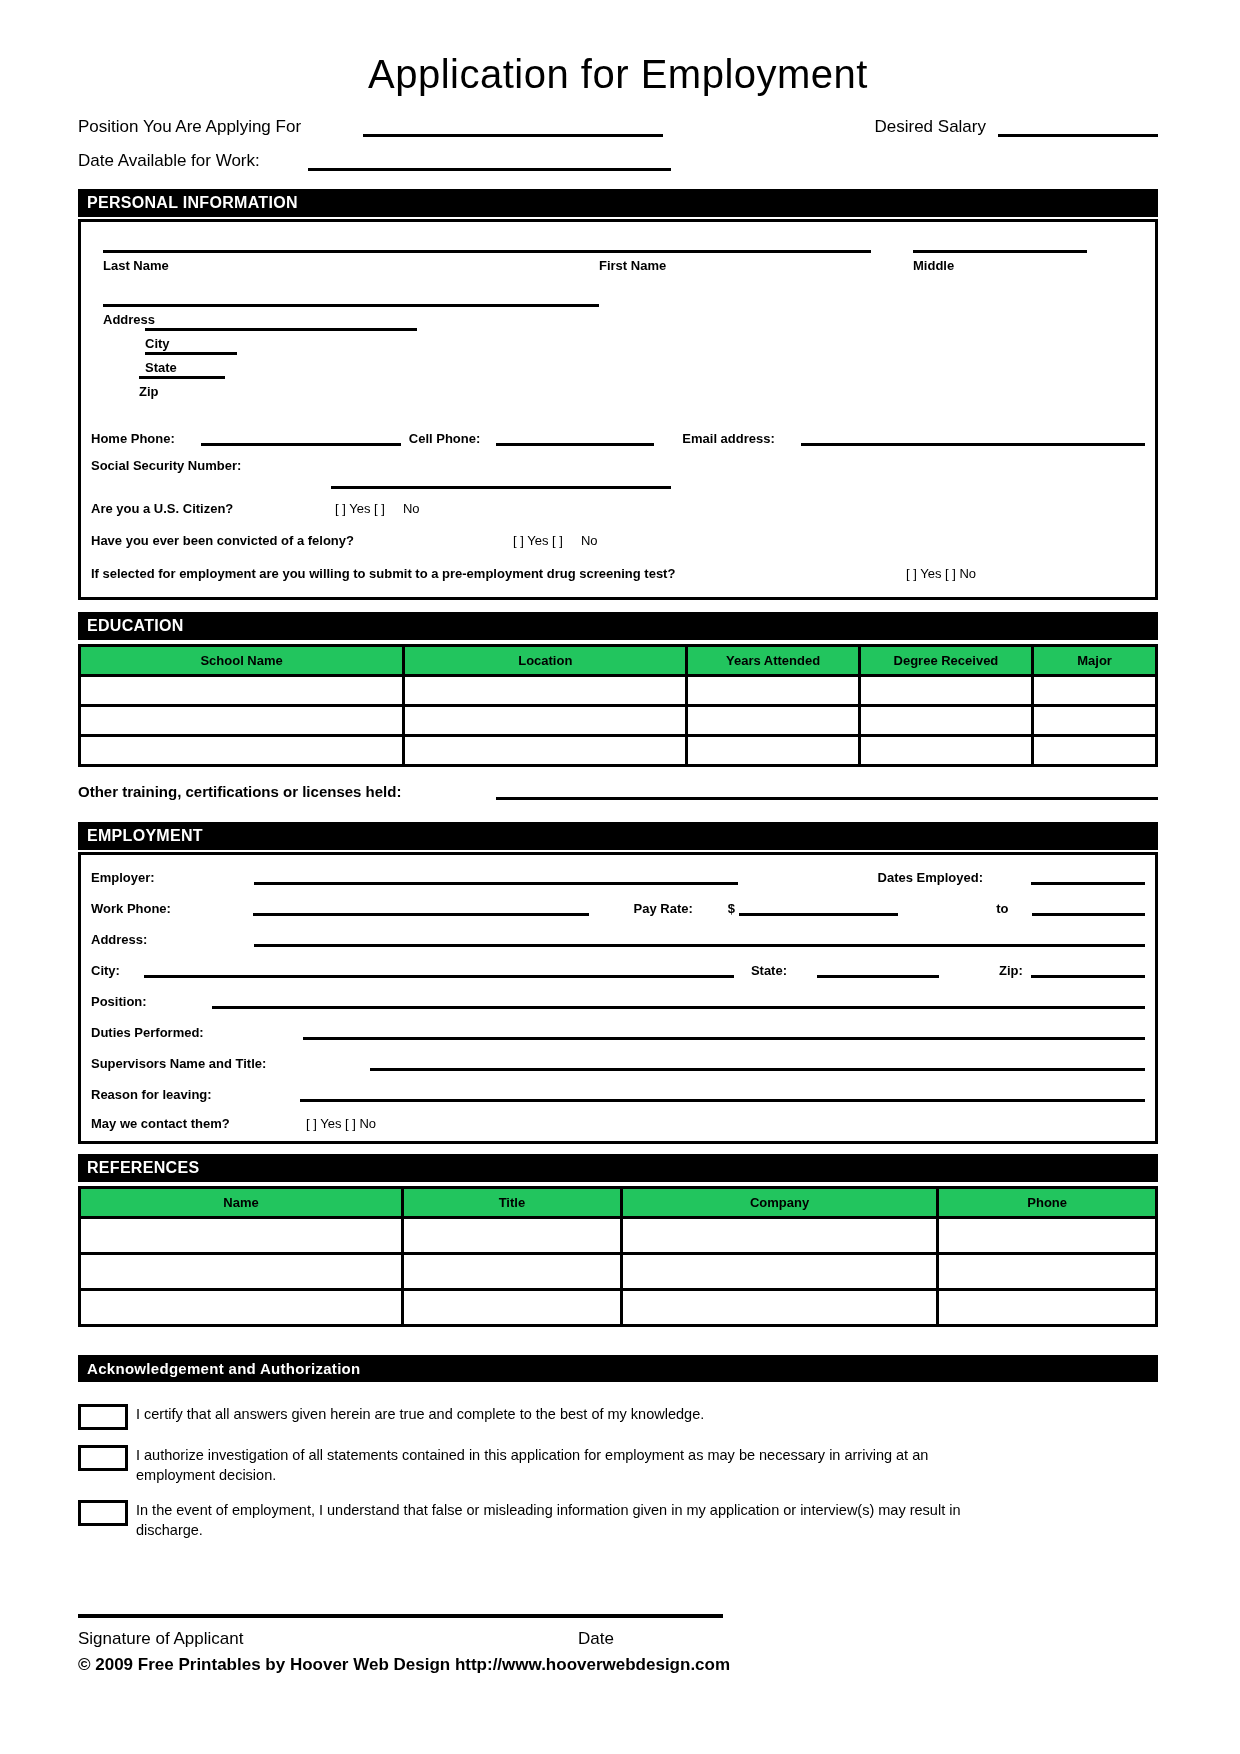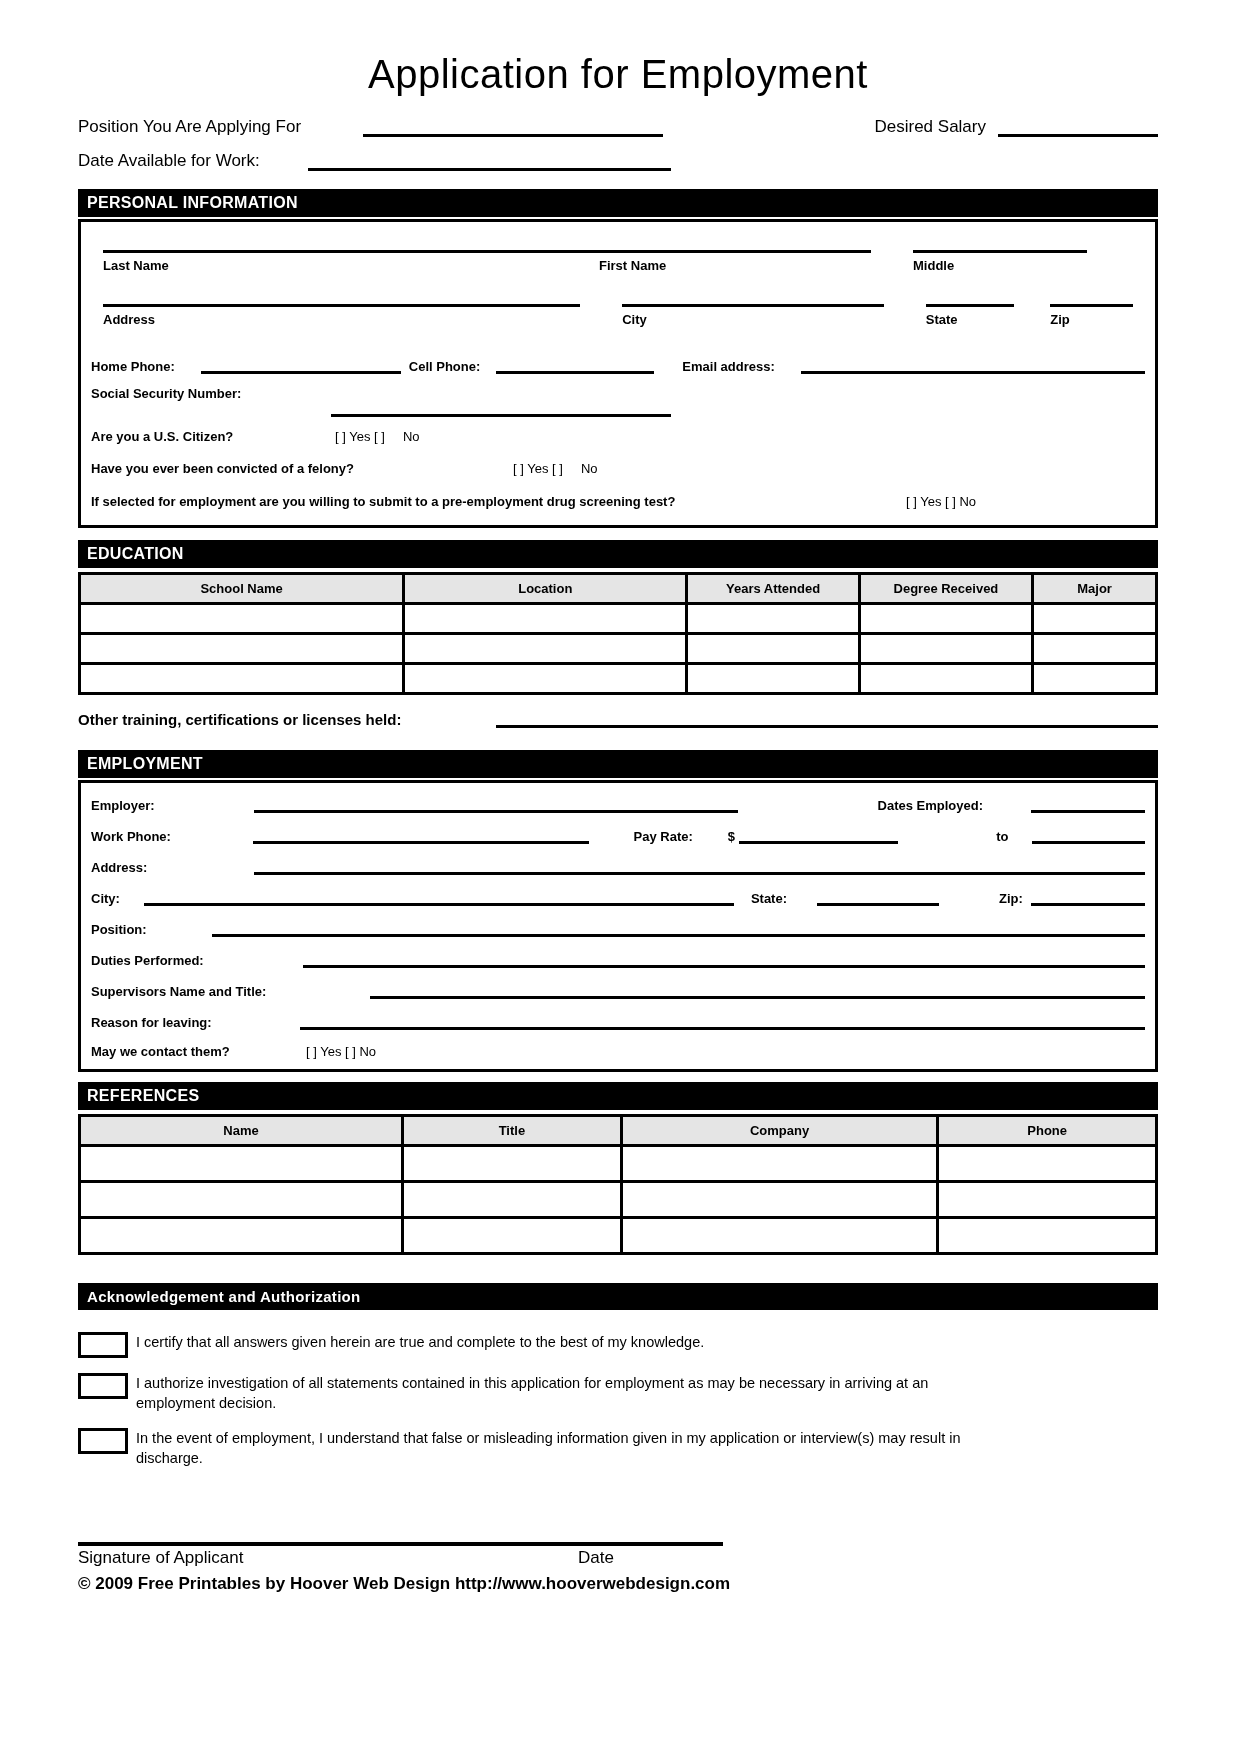--- a/index.html
+++ b/index.html
@@ -24,30 +24,30 @@
   .lbl { font-weight:bold; font-size:13px; white-space:nowrap; }
   .opts { font-size:13px; white-space:pre; }
 
   
   .pi-row { display:flex; padding:0 22px; }
   .cell { border-top:3px solid #000; padding-top:3px; }
   .frow { display:flex; align-items:flex-end; padding:0 10px; }
 
   table.grid { border-collapse:collapse; width:100%; table-layout:fixed; margin-top:4px; }
   table.grid td, table.grid th { border:3px solid #000; }
-  table.grid th { background:#e5e5e5; font-size:13px; font-weight:bold; text-align:center; padding:6px 2px; }
+  table.grid th { background:#22c55e; font-size:13px; font-weight:bold; text-align:center; padding:6px 2px; }
   .edu td { height:30px; }
   .ref td { height:36px; }
 
   .ack-row { display:flex; align-items:flex-start; margin-bottom:15px; }
   .cbox { width:50px; height:26px; border:3px solid #000; flex:none; margin-right:8px; background:#fff; }
   .ack-text { font-size:14.5px; line-height:1.38; max-width:825px; }
 
   .sig-line { width:645px; border-bottom:4px solid #000; height:20px; }
-  .sig-labels { position:relative; font-size:17px; height:24px; margin-top:2px; }
+  .sig-labels { position:relative; font-size:17px; height:24px; margin-top:11px; }
   .sig-labels .date { position:absolute; left:500px; top:0; }
   .copyright { text-align:left; font-weight:bold; font-size:17px; margin-top:2px; }
 </style>
 </head>
 <body>
 
 <div class="page">
 
   <div class="title">Application for Employment</div>
 
@@ -72,21 +72,21 @@
         <span class="lbl">Last Name</span>
       </div>
       <div class="cell" style="width:272px;">
         <span class="lbl">First Name</span>
       </div>
       <div class="cell" style="width:174px;margin-left:42px;">
         <span class="lbl">Middle</span>
       </div>
     </div>
 
-    <div class="pi-row" style="margin-top:30px;">
+    <div class="pi-row" style="margin-top:30px;flex-direction:column;">
       <div class="cell" style="width:496px;">
         <span class="lbl">Address</span>
       </div>
       <div class="cell" style="width:272px;margin-left:42px;">
         <span class="lbl">City</span>
       </div>
       <div class="cell" style="width:92px;margin-left:42px;">
         <span class="lbl">State</span>
       </div>
       <div class="cell" style="width:86px;margin-left:36px;">

